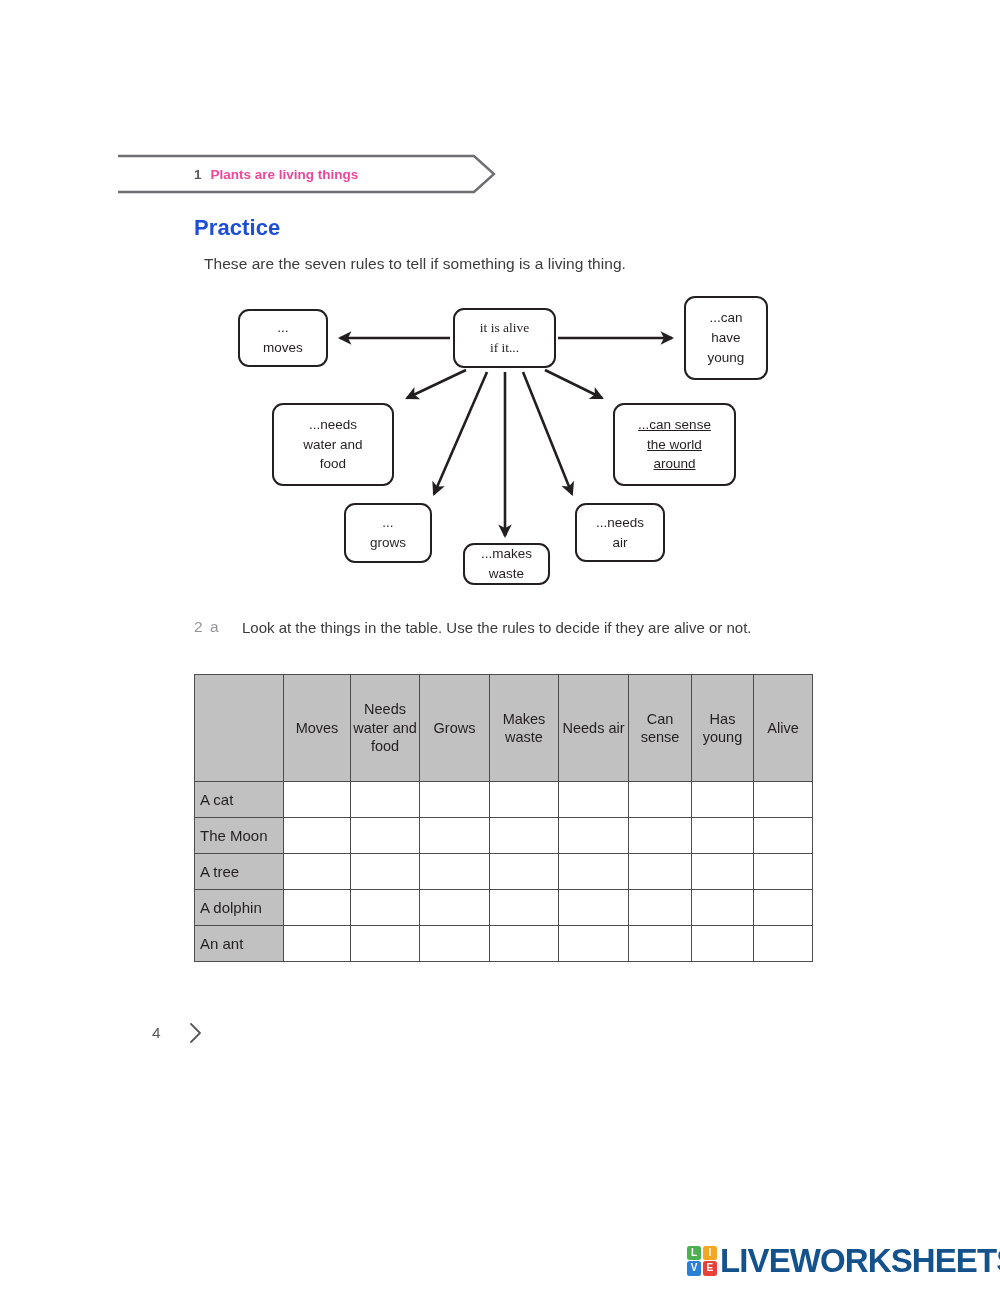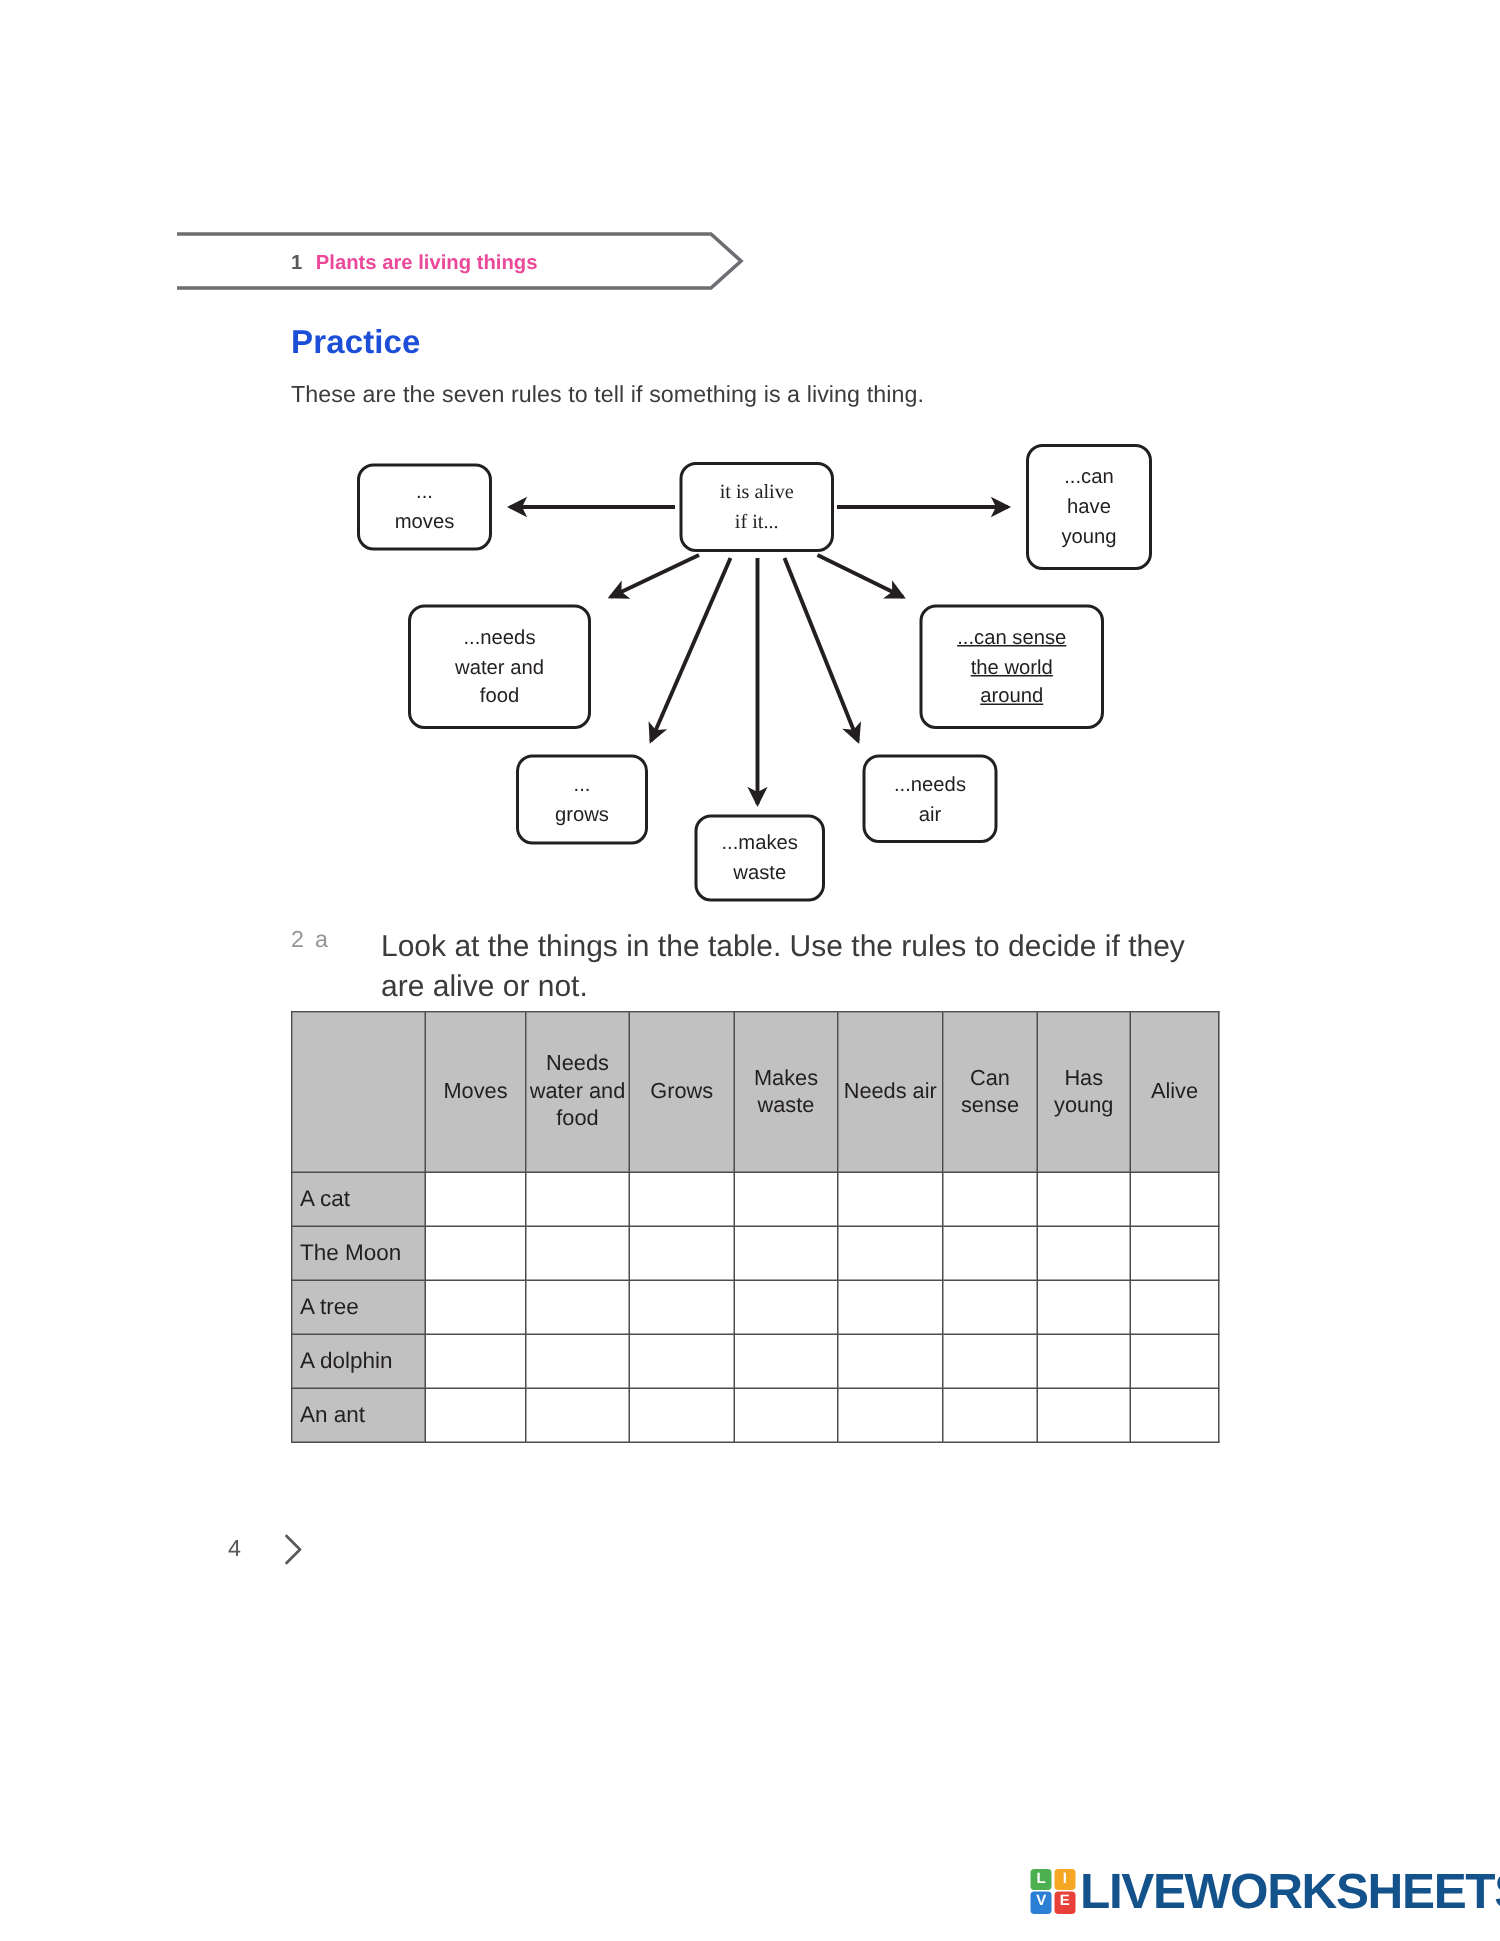--- a/index.html
+++ b/index.html
@@ -51,21 +51,21 @@
     position: absolute;
     left: 194px;
     top: 215px;
     font-size: 22px;
     font-weight: bold;
     color: #1d4ed8;
     letter-spacing: 0.1px;
   }
   .intro-text {
     position: absolute;
-    left: 194px;
+    left: 204px;
     top: 255px;
     font-size: 15.5px;
     color: #3b3b3d;
     letter-spacing: 0.05px;
   }
 
   
   .diagram {
     position: absolute;
     left: 0;
@@ -105,25 +105,24 @@
     width: 16px;
     flex: none;
   }
   .q-letter {
     font-size: 15.5px;
     color: #939598;
     width: 32px;
     flex: none;
   }
   .q-text {
-    font-size: 20px;
+    font-size: 15px;
     color: #3b3b3d;
     line-height: 1.33;
     max-width: 566px;
-    margin-left: 12px;
   }
 
   
   .living-table {
     position: absolute;
     left: 194px;
     top: 674px;
     border-collapse: collapse;
     table-layout: fixed;
     width: 618px;
@@ -266,21 +265,21 @@
 water and
 food</div>
 
 <div class="dnode" style="left:613px; top:403px; width:123px; height:83px;text-decoration:underline;">...can sense
 the world
 around</div>
 
 <div class="dnode" style="left:344px; top:503px; width:88px; height:60px;">...
 grows</div>
 
-<div class="dnode" style="left:463px; top:543px; width:87px; height:58px;">...makes
+<div class="dnode" style="left:463px; top:543px; width:87px; height:42px;">...makes
 waste</div>
 
 <div class="dnode" style="left:575px; top:503px; width:90px; height:59px;">...needs
 air</div>
 
 <div class="q-row">
   <span class="q-num">2</span>
   <span class="q-letter">a</span>
   <span class="q-text">Look at the things in the table. Use the rules to decide if they are alive or not.</span>
 </div>

